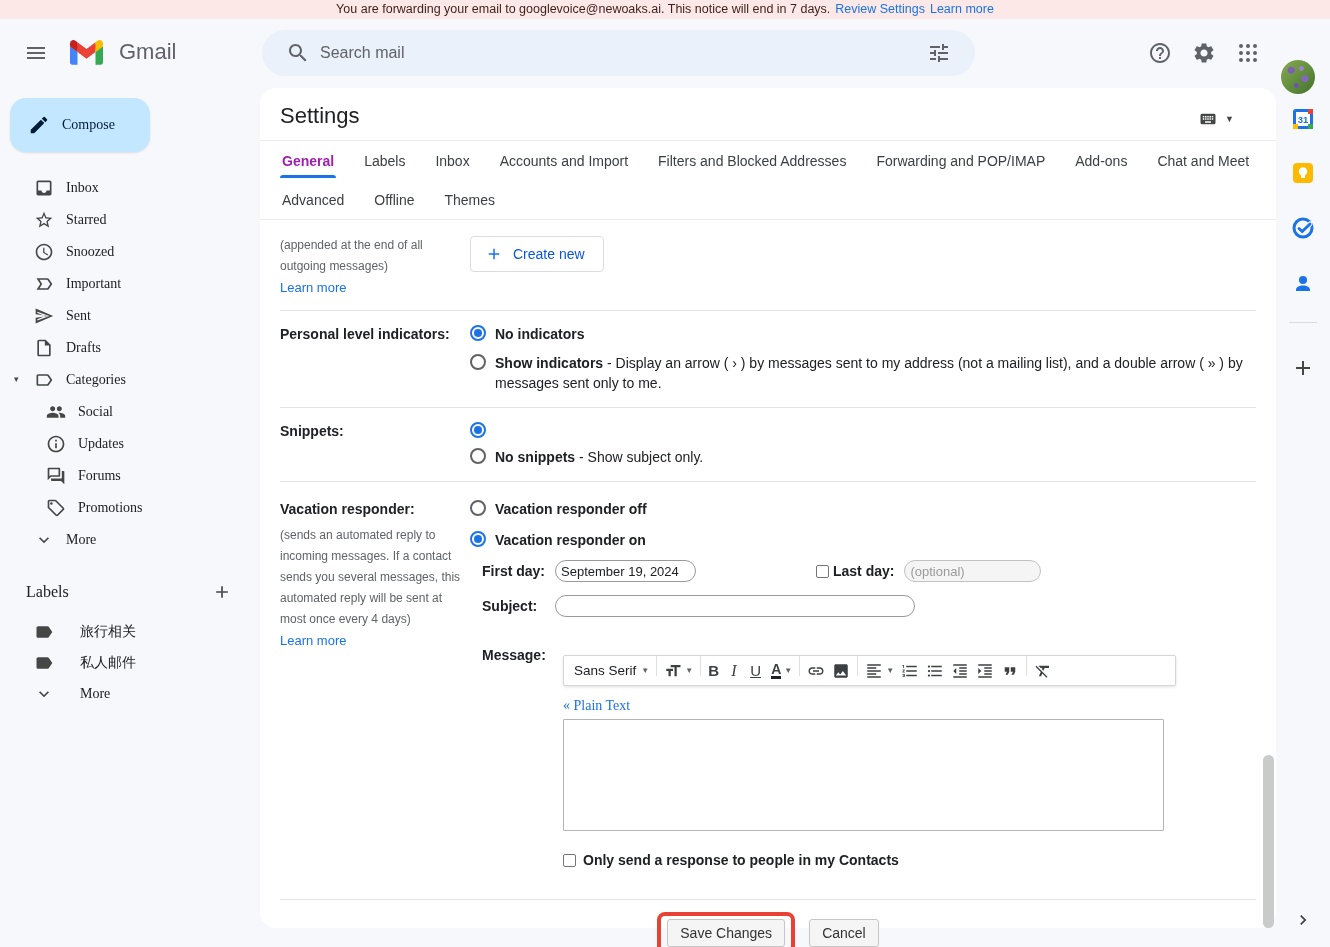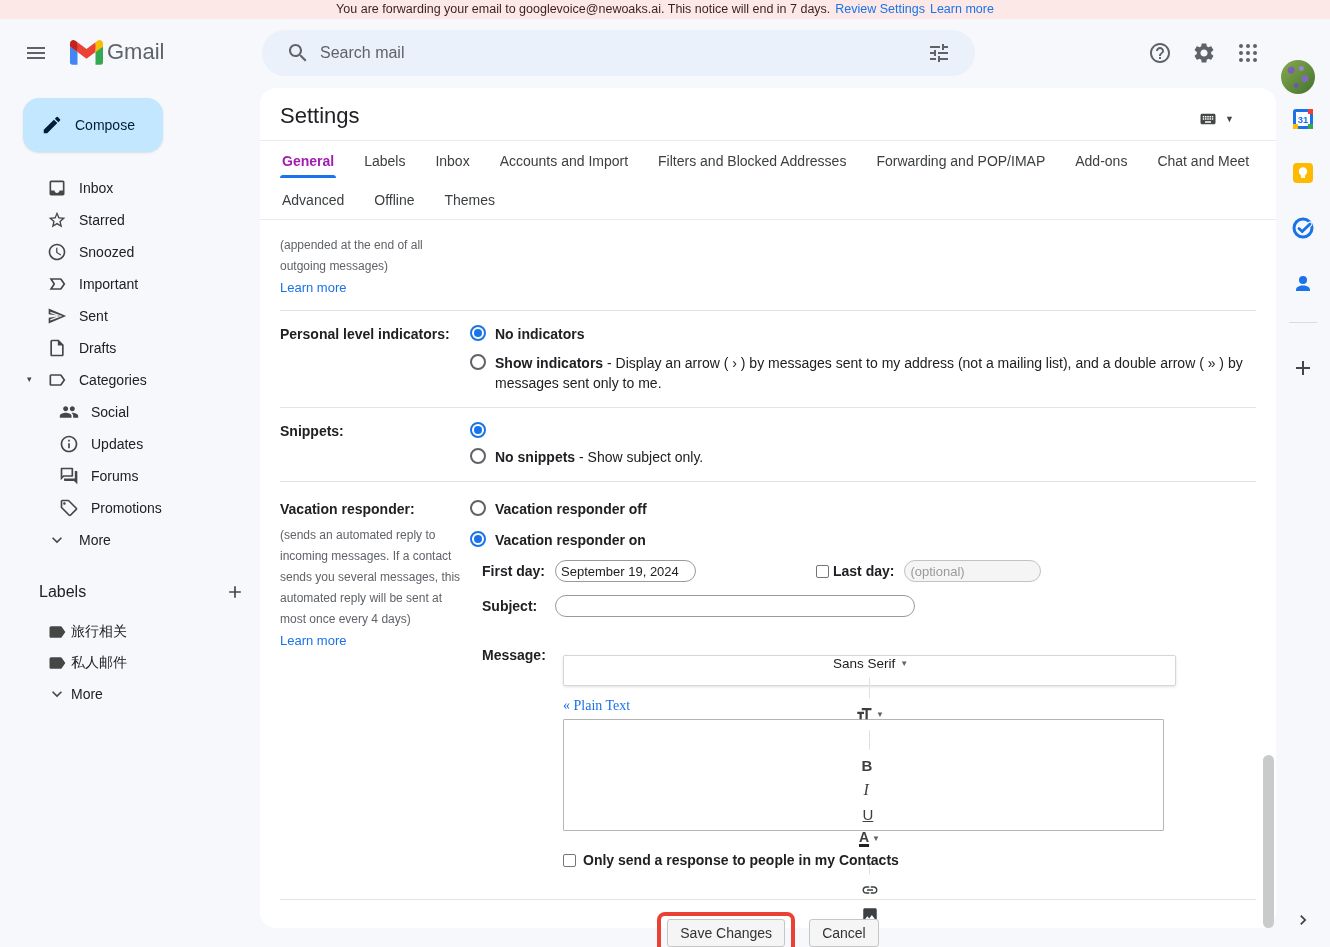--- a/index.html
+++ b/index.html
@@ -7,49 +7,49 @@
   body { font-family:"Liberation Sans","DejaVu Sans",sans-serif; background:#f6f8fc; color:#202124; position:relative; }
   svg { display:block; }
 
   
   .banner { height:19px; background:#fce8e6; text-align:center; font-size:12.5px; line-height:19px; color:#3c1f1e; white-space:nowrap; }
   .banner a { color:#1a73e8; text-decoration:none; margin-left:5px; cursor:pointer; }
 
   
   .topbar { position:absolute; left:0; top:19px; width:1330px; height:69px; }
   .hamburger { position:absolute; left:24px; top:22px; width:24px; height:24px; color:#5f6368; cursor:pointer; }
-  .logo { position:absolute; left:70px; top:20px; display:flex; align-items:center; gap:4px; cursor:pointer; }
+  .logo { position:absolute; left:70px; top:20px; display:flex; align-items:center; gap:16px; cursor:pointer; }
   .logo-text { font-size:22px; color:#5f6368; }
   .searchbar { position:absolute; left:262px; top:11px; width:713px; height:46px; background:#eaf1fb; border-radius:24px; display:flex; align-items:center; padding:0 14px; }
   .searchbar .sicon { width:24px; height:24px; color:#5f6368; margin:0 10px; flex:none; cursor:pointer; }
   .searchbar input { flex:1; border:none; outline:none; background:transparent; font-size:16px; color:#404040; font-family:inherit; }
   .searchbar input::placeholder { color:#5f6368; }
   .hicon { position:absolute; top:22px; width:24px; height:24px; color:#5f6368; cursor:pointer; }
   .avatar { position:absolute; left:1281px; top:41px; width:34px; height:34px; border-radius:50%; cursor:pointer;
     background:
       radial-gradient(circle at 30% 30%, #7a5fb5 3px, transparent 4px),
       radial-gradient(circle at 70% 55%, #8468c0 3px, transparent 4px),
       radial-gradient(circle at 45% 75%, #6f56aa 2px, transparent 3px),
       radial-gradient(circle at 60% 25%, #9b84cf 2px, transparent 3px),
       linear-gradient(135deg,#8aa94f,#5d8a3c 60%,#47702e); }
 
   
-  .sidebar { position:absolute; left:13px; top:88px; width:260px; bottom:0; }
+  .sidebar { position:absolute; left:0; top:88px; width:260px; bottom:0;font-family:Liberation Serif, serif; }
   .compose { position:absolute; left:10px; top:10px; width:140px; height:54px; background:#c2e7ff; border-radius:16px; display:flex; align-items:center; gap:12px; padding-left:18px; cursor:pointer; box-shadow:0 1px 2px rgba(60,64,67,.15); }
   .compose span { font-size:14px; font-weight:500; color:#001d35; }
   .navlist { position:absolute; left:0; top:84px; width:248px; }
   .nav-item { height:32px; display:flex; align-items:center; gap:12px; padding-left:34px; font-size:14px; color:#202124; border-radius:0 16px 16px 0; cursor:pointer; position:relative; }
   .nav-item.sub { padding-left:46px; }
   .nav-item .nicon { width:20px; height:20px; color:#444746; flex:none; }
   .nav-item .expander { position:absolute; left:14px; top:10px; font-size:9px; color:#444746; }
   .labels-head { position:absolute; left:0; top:486px; width:248px; height:36px; display:flex; align-items:center; }
   .labels-head .lh-title { font-size:16px; color:#202124; margin-left:26px; }
   .labels-head .lh-plus { position:absolute; left:212px; top:8px; width:20px; height:20px; color:#444746; cursor:pointer; }
   .labellist { position:absolute; left:0; top:528px; width:248px; }
-  .label-row { height:31px; display:flex; align-items:center; gap:4px; padding-left:34px; font-size:14px; color:#202124; cursor:pointer; }
+  .label-row { height:31px; display:flex; align-items:center; gap:26px; padding-left:34px; font-size:14px; color:#202124; cursor:pointer; }
   .label-row .nicon { width:20px; height:20px; color:#444746; flex:none; }
 
   
   .card { position:absolute; left:260px; top:88px; width:1016px; height:840px; background:#fff; border-radius:16px; }
   .settings-title { position:absolute; left:20px; top:15px; font-size:22px; color:#202124; }
   .kbd-ctl { position:absolute; right:42px; top:22px; display:flex; align-items:center; gap:6px; color:#444746; cursor:pointer; }
   .kbd-ctl .caret { font-size:9px; color:#444746; }
   .title-div { position:absolute; left:0; top:52px; width:1016px; border-top:1px solid #e8eaed; }
   .tabs { position:absolute; left:20px; top:53px; width:976px; }
   .tabrow { display:flex; gap:26px; height:39px; align-items:center; }
@@ -80,21 +80,21 @@
   .vform .frow { display:flex; align-items:center; margin-top:13px; }
   .vform .flabel { font-size:14px; font-weight:700; width:73px; flex:none; }
   input.txt { height:22px; border:1px solid #9a9a9a; border-radius:11px; font-size:13px; padding:1px 5px; font-family:inherit; color:#202124; background:#fff; outline:none; }
   input.txt.day { width:141px; }
   input.txt.optional { width:137px; background:#f5f5f5; border-color:#c2c2c2; color:#8a8a8a; }
   input.txt.subject { width:360px; }
   input.txt::placeholder { color:#9a9a9a; }
   .lastday { display:flex; align-items:center; margin-left:120px; gap:4px; }
   .lastday .flabel { width:auto; margin-right:6px; }
 
-  .toolbar { margin-top:16px; width:613px; height:31px; border:1px solid #d6d6d6; border-radius:2px; background:#fff; box-shadow:0 1px 3px rgba(0,0,0,.12); display:flex; align-items:center; padding:0 8px; gap:7px;flex-direction:column; }
+  .toolbar { margin-top:16px; width:613px; height:31px; border:1px solid #d6d6d6; border-radius:2px; background:#fff; box-shadow:0 1px 3px rgba(0,0,0,.12); display:flex; padding:0 8px; gap:7px; }
   .tbtn { display:flex; align-items:center; gap:3px; color:#3c4043; cursor:pointer; flex:none; }
   .tbtn svg { width:18px; height:18px; }
   .tb-font { font-size:13.5px; color:#202124; padding:0 2px; }
   .tb-b { font-weight:700; font-size:15px; width:16px; text-align:center; }
   .tb-i { font-style:italic; font-family:"Liberation Serif",serif; font-size:16px; width:12px; text-align:center; }
   .tb-u { text-decoration:underline; font-size:15px; width:14px; text-align:center; }
   .tb-a { font-size:14px; font-weight:700; border-bottom:3px solid #202124; line-height:14px; }
   .caret { font-size:8px; color:#5f6368; }
   .tsep { width:1px; height:20px; background:#e0e0e0; flex:none; }
 
@@ -321,20 +321,28 @@
   </div>
   <div class="tabs-div"></div>
 
   <div class="content">
 
     <div class="srow">
       <div>
         <div class="snote">(appended at the end of all outgoing messages)</div>
         <a class="link learn">Learn more</a>
       </div>
+      <div style="padding-top:3px">
+        <button class="createnew">
+          <svg class="plus" viewBox="0 0 24 24" fill="currentColor">
+              <path d="M19 13h-6v6h-2v-6H5v-2h6V5h2v6h6v2z"></path>
+            </svg>
+          <span>Create new</span>
+        </button>
+      </div>
     </div>
 
     <div class="srow">
       <div class="slabel">Personal level indicators:</div>
       <div>
         <div class="opt">
           <span class="radio sel"></span>
           <span><b>No indicators</b></span>
         </div>
         <div class="opt">

